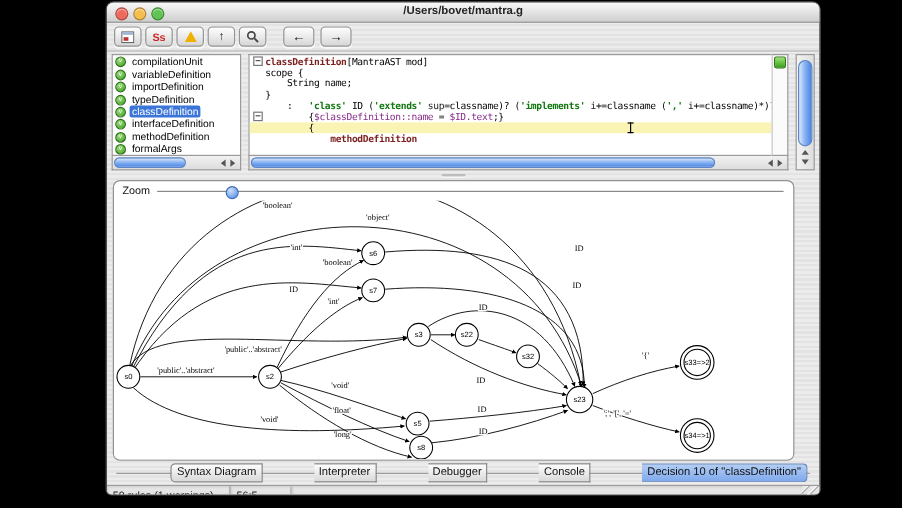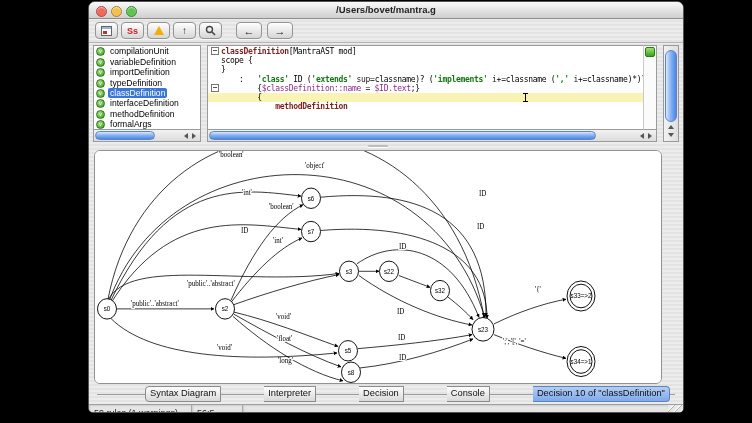--- a/index.html
+++ b/index.html
@@ -213,20 +213,21 @@
               <span class="tri-r"></span>
             </div>
         </div>
       </div>
       <div class="vsplitter"></div>
       <div class="editor-pane">
         <div class="editor-main">
           <div class="editor">
               <div class="eline"><span class="gut"><span class="fold"></span></span><span class="code"><span class="c-rule">classDefinition</span><span class="c-p">[MantraAST mod]</span></span></div>
               <div class="eline"><span class="gut"></span><span class="code"><span class="c-p">scope {</span></span></div>
+              <div class="eline"><span class="gut"></span><span class="code"><span class="c-p">    String name;</span></span></div>
               <div class="eline"><span class="gut"></span><span class="code"><span class="c-p">}</span></span></div>
               <div class="eline"><span class="gut"></span><span class="code"><span class="c-p">    :   </span><span class="c-lit">'class'</span><span class="c-p"> ID (</span><span class="c-lit">'extends'</span><span class="c-p"> </span><span class="c-var">sup</span><span class="c-p">=classname)? (</span><span class="c-lit">'implements'</span><span class="c-p"> </span><span class="c-var">i</span><span class="c-p">+=classname (</span><span class="c-lit">','</span><span class="c-p"> </span><span class="c-var">i</span><span class="c-p">+=classname)*)?</span></span></div>
               <div class="eline"><span class="gut"><span class="fold"></span></span><span class="code"><span class="c-p">        {</span><span class="c-attr">$classDefinition::name</span><span class="c-p"> = </span><span class="c-attr">$ID.text</span><span class="c-p">;}</span></span></div>
               <div class="eline cur"><span class="gut"></span><span class="code"><span class="c-p">        {</span></span><span class="ibeam"></span></div>
               <div class="eline"><span class="gut"></span><span class="code"><span class="c-p">            </span><span class="c-rule">methodDefinition</span></span></div>
             </div>
           <div class="editor-vbar">
             <span class="health"></span>
           </div>
         </div>
@@ -243,20 +244,26 @@
         <div class="varrows">
             <span class="tri-u"></span>
             <span class="tri-d"></span>
           </div>
       </div>
     </div>
 
     <div class="hsplitter"></div>
 
     <div class="bottom-pane">
+      <div class="zoom-row">
+        <span class="zoom-label">Zoom</span>
+        <div class="zoom-track">
+          <div class="zoom-thumb"></div>
+        </div>
+      </div>
       <div class="canvas">
         <svg preserveAspectRatio="none" viewBox="0 0 566 216">
             <defs>
               <marker id="arr" viewBox="0 0 10 10" refX="9" refY="5" markerWidth="5" markerHeight="5" orient="auto">
                 <path d="M0,0 L10,5 L0,10 z" fill="#000"></path>
               </marker>
             </defs>
             <path d="M 13,138 C 55,-65 345,-70 389,154" fill="none" stroke="#000" stroke-width="0.75" marker-end="url(#arr)"></path>
             <text x="124" y="6" class="elabel">'boolean'</text>
             <path d="M 14,140 C 75,-18 335,-22 390,156" fill="none" stroke="#000" stroke-width="0.75" marker-end="url(#arr)"></path>
@@ -351,21 +358,21 @@
               <circle cx="486" cy="196" r="11" class="ncirc"></circle>
               <text x="486" y="198.2" text-anchor="middle" class="nlabel">s34=&gt;1</text>
             </g>
           </svg>
       </div>
     </div>
 
     <div class="tabbar">
         <div class="tab">Syntax Diagram</div>
         <div class="tab">Interpreter</div>
-        <div class="tab">Decision</div>
+        <div class="tab">Debugger</div>
         <div class="tab">Console</div>
         <div class="tab sel">Decision 10 of "classDefinition"</div>
       </div>
 
     <div class="statusbar">
       <div class="scell c1">59 rules (1 warnings)</div>
       <div class="scell c2">56:5</div>
       <div class="scell fill"></div>
       <div class="grip"></div>
     </div>

